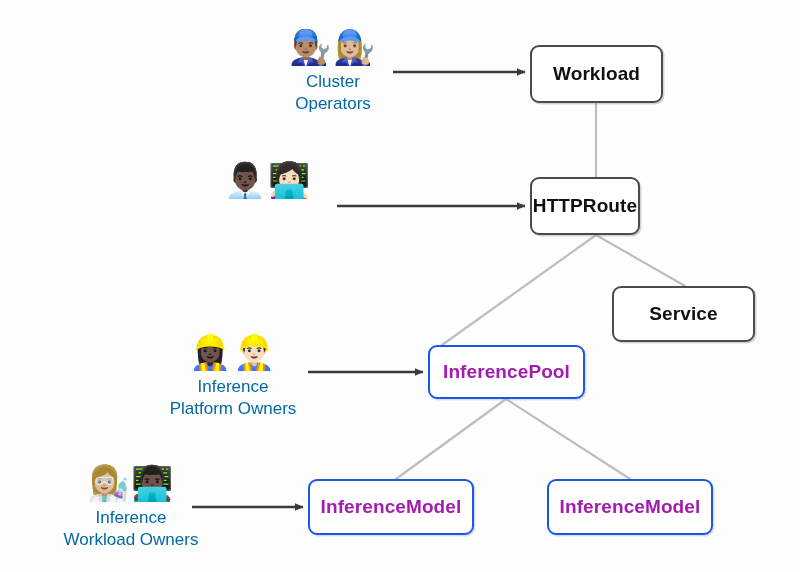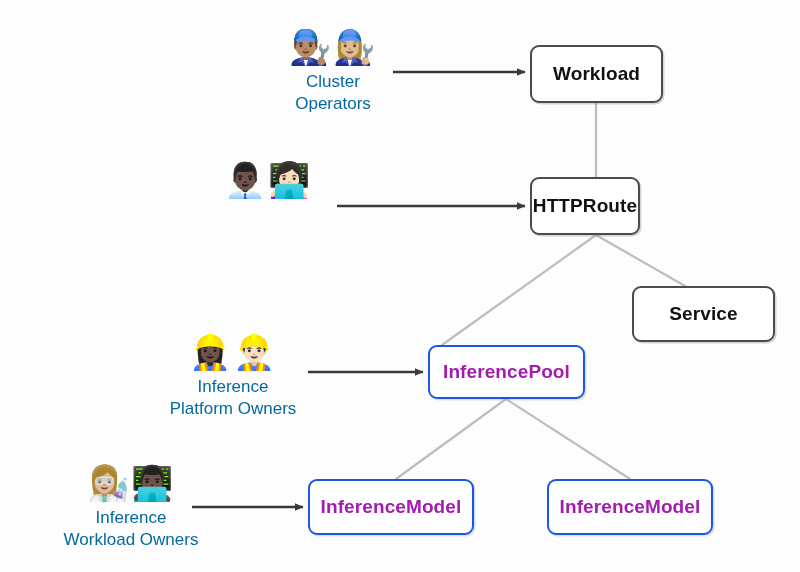--- a/index.html
+++ b/index.html
@@ -93,21 +93,21 @@
       </g>
   </svg>
 
   <div id="nodes-layer">
       <div class="node dark" style="left: 530px; top: 45px; width: 133px; height: 58px;">
         <span>Workload</span>
       </div>
       <div class="node dark" style="left: 530px; top: 177px; width: 110px; height: 58px;">
         <span>HTTPRoute</span>
       </div>
-      <div class="node dark" style="left: 632px; top: 286px; width: 143px; height: 56px;">
+      <div class="node dark" style="left: 612px; top: 286px; width: 143px; height: 56px;">
         <span>Service</span>
       </div>
       <div class="node blue" style="left: 428px; top: 345px; width: 157px; height: 54px;">
         <span>InferencePool</span>
       </div>
       <div class="node blue" style="left: 308px; top: 479px; width: 166px; height: 56px;">
         <span>InferenceModel</span>
       </div>
       <div class="node blue" style="left: 547px; top: 479px; width: 166px; height: 56px;">
         <span>InferenceModel</span>

